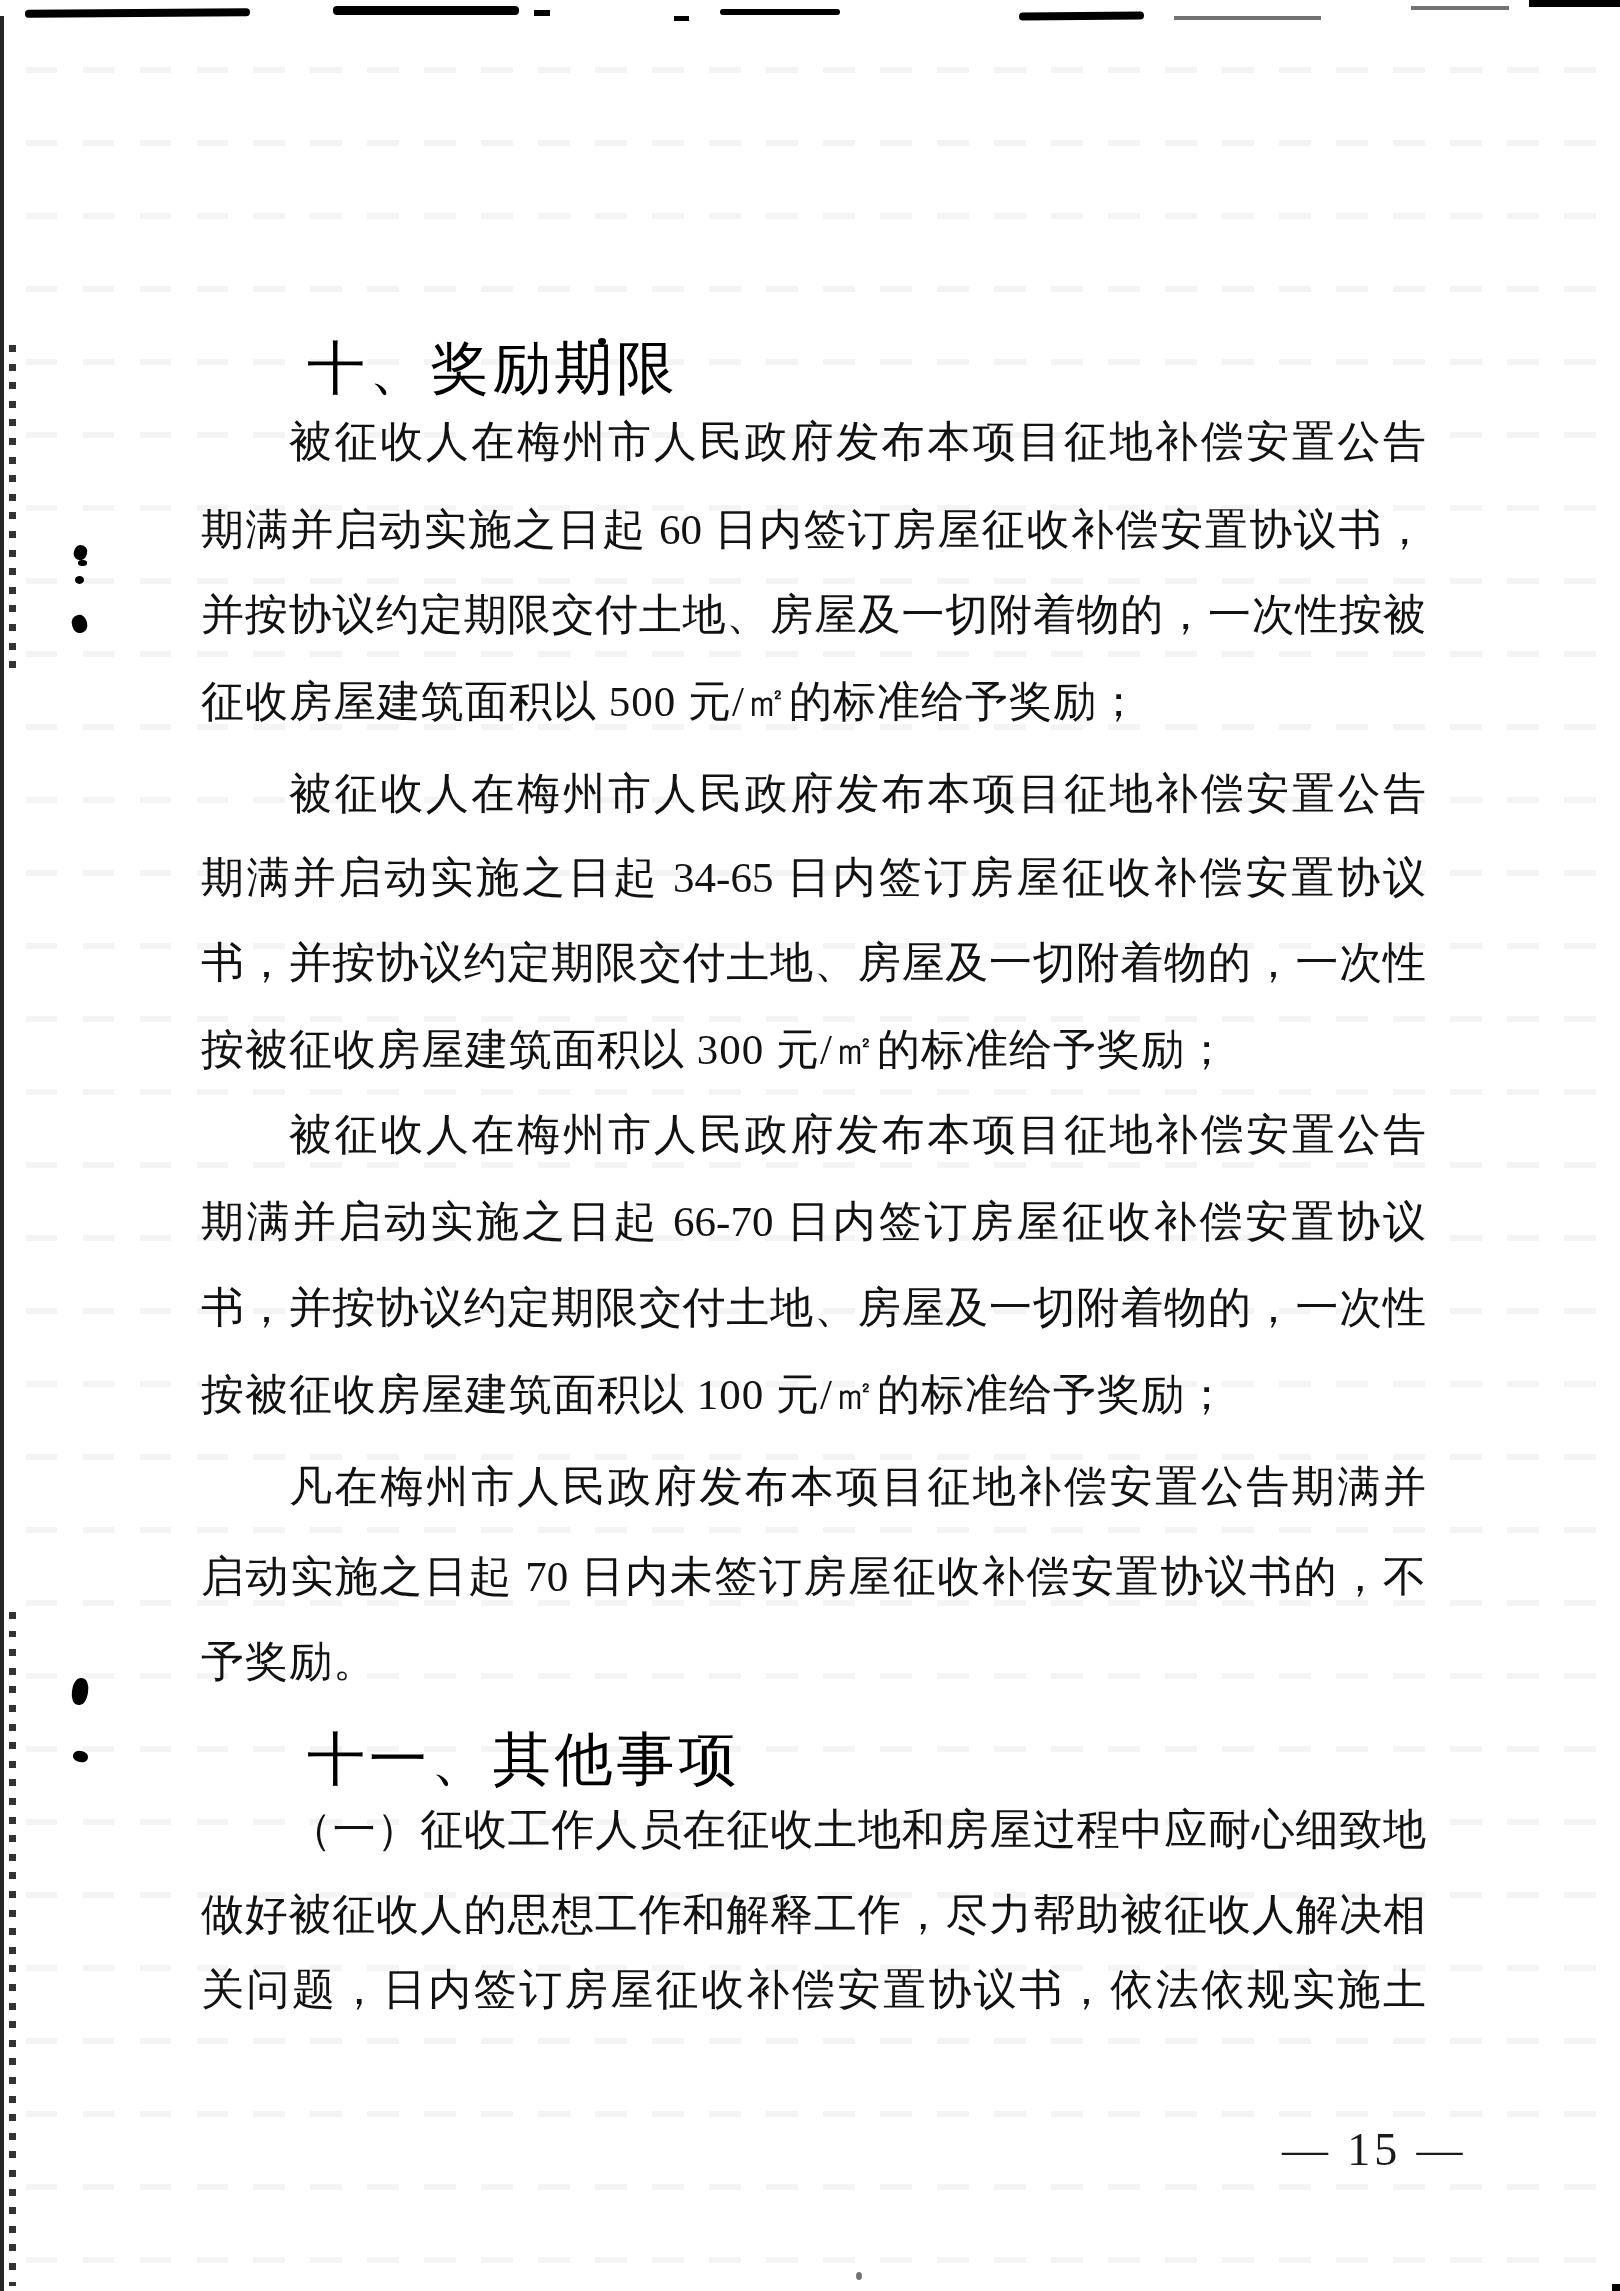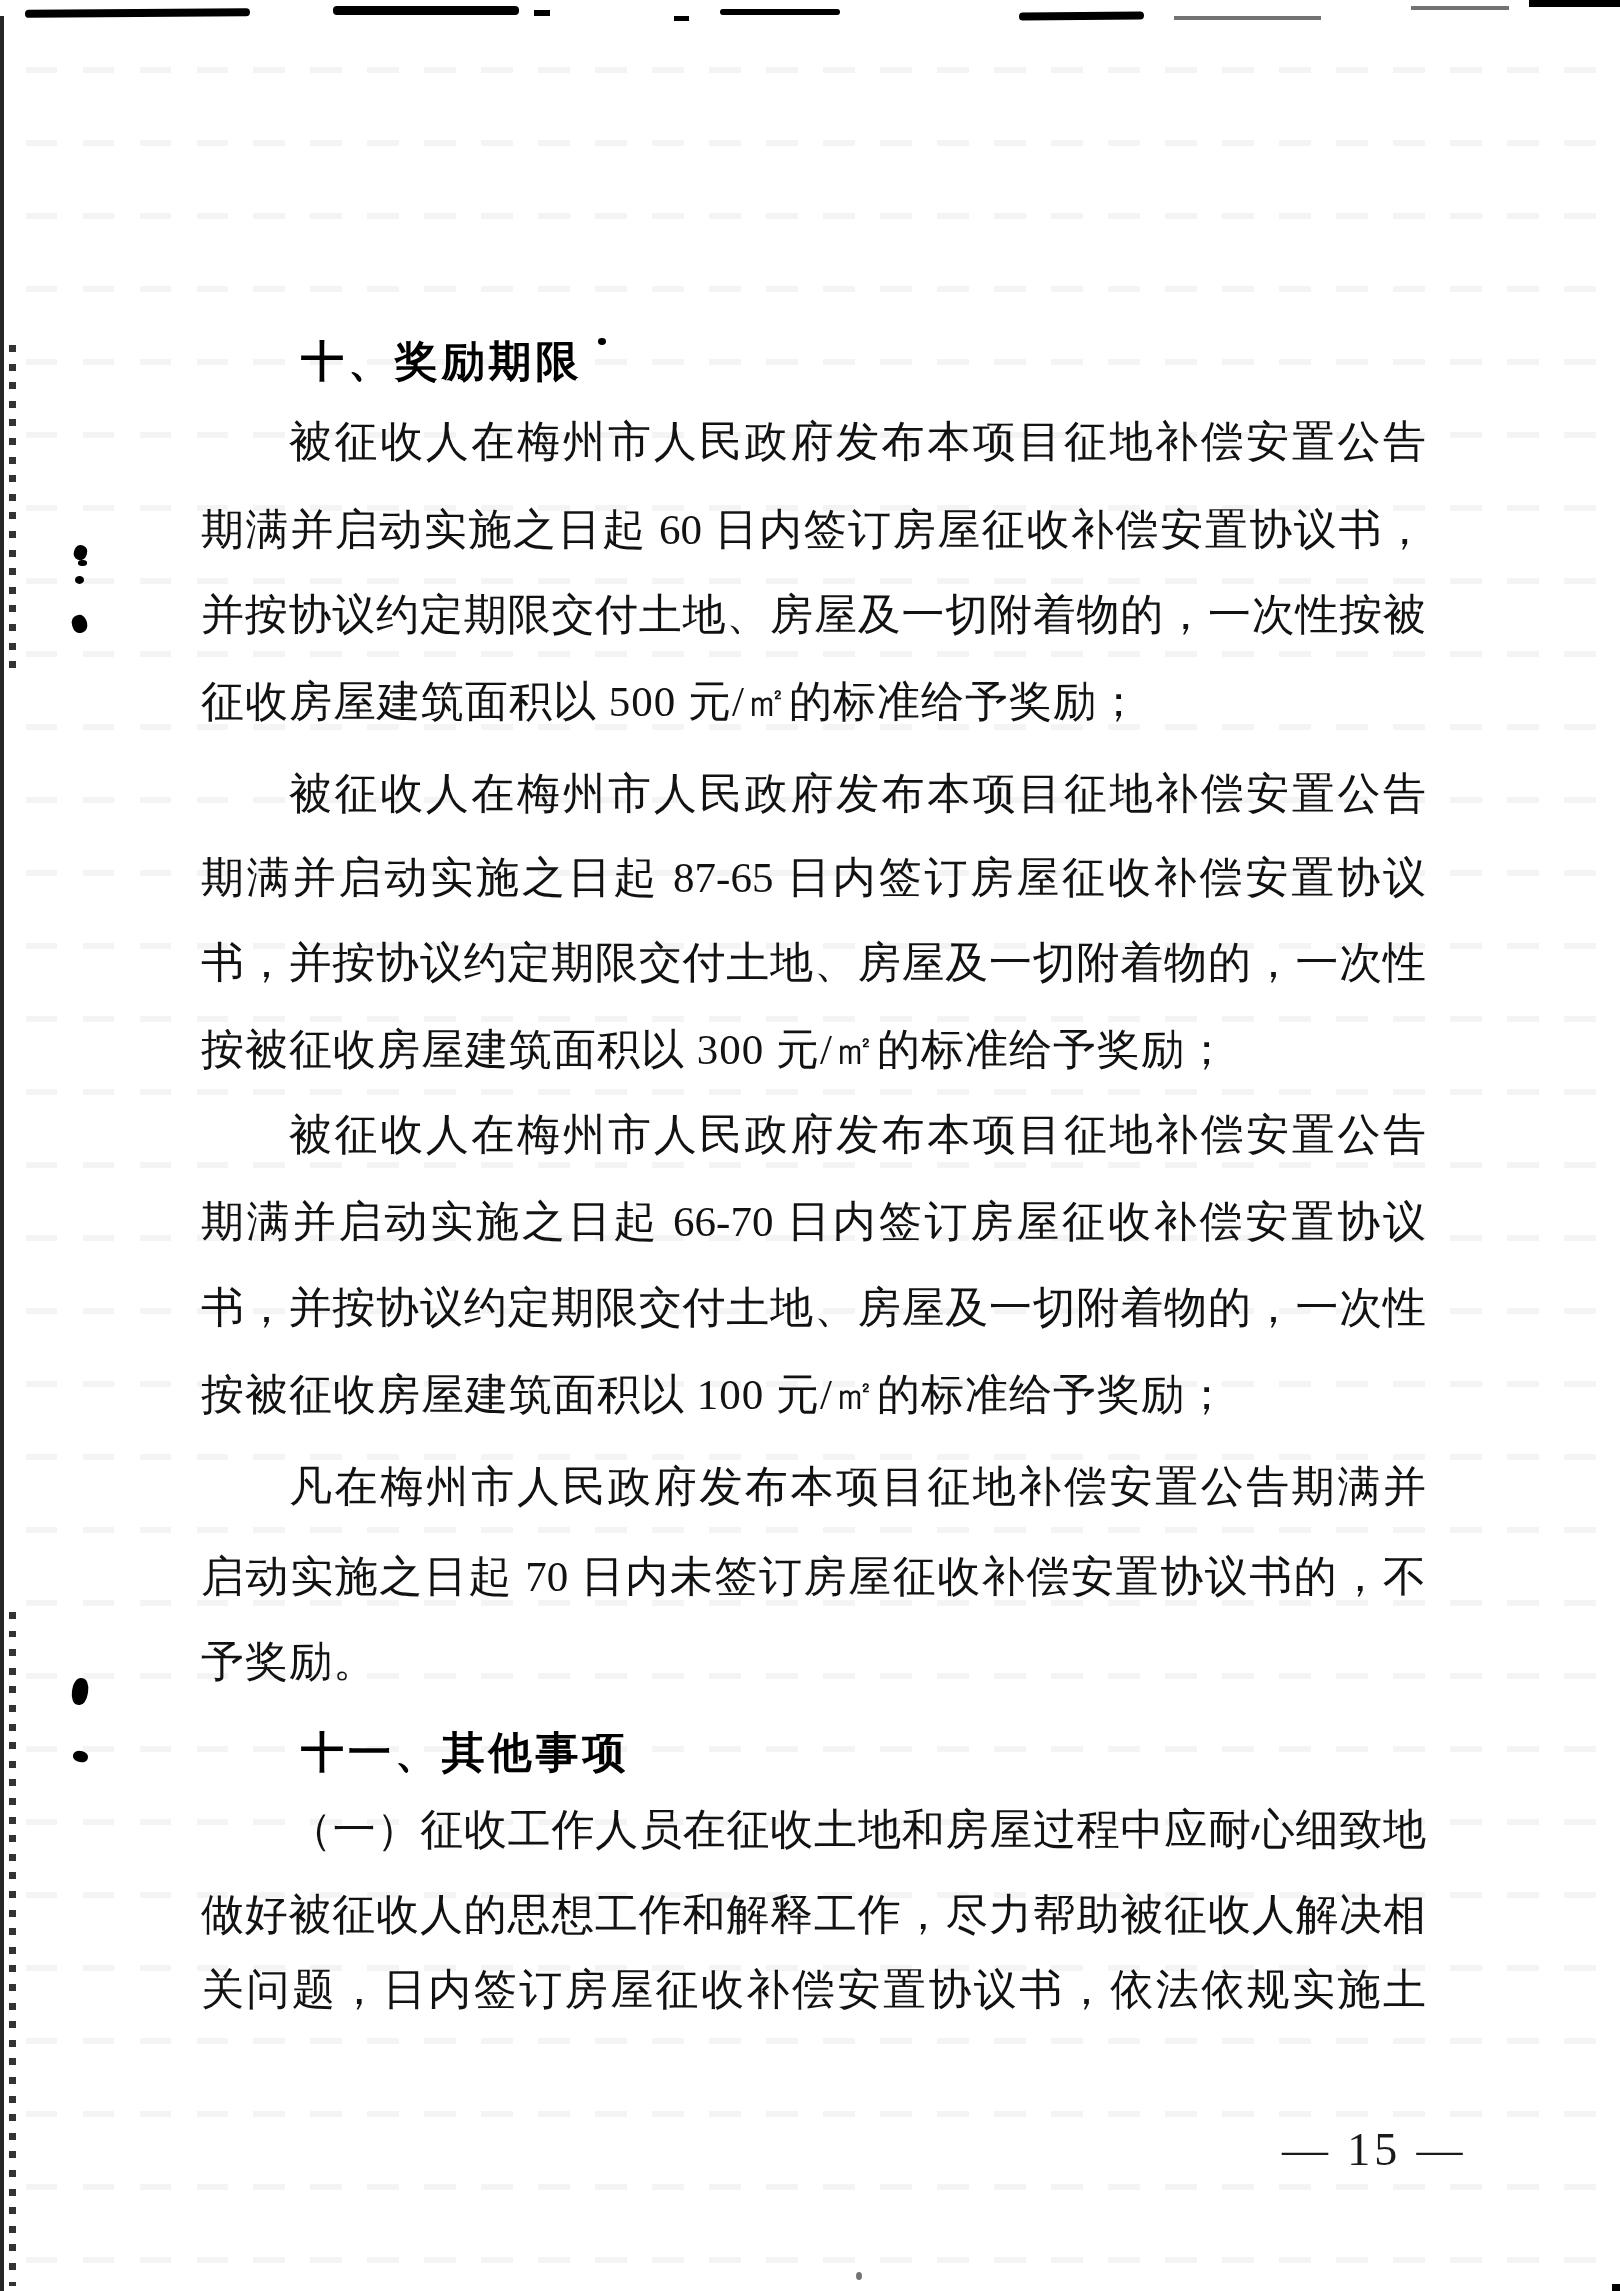--- a/index.html
+++ b/index.html
@@ -32,24 +32,24 @@
     text-align:justify;
     text-align-last:justify;
     letter-spacing:0;
   }
   .ind { left:289px; }
   .ind.fill { width:1137px; }
   
   .hd {
     position:absolute;
     left:289px;
-    margin:12px;
+    margin:18px;
     font-family:"Liberation Sans","DejaVu Sans",sans-serif;
-    font-weight:700;
-    font-size:43px;
+    font-weight:400;
+    font-size:58px;
     line-height:53px;
     letter-spacing:3.9px;
     color:#000;
   }
   .pageno {
     position:absolute;
     left:1282px; top:2123px;
     font-size:46px;
     letter-spacing:3.9px;
     color:#1a1a1a;
@@ -95,21 +95,21 @@
   <div class="art" style="left:1612px;top:2284px;width:7.8px;height:7.8px"></div>
 
   <h2 class="hd" style="top:323px">十、奖励期限</h2>
 
   <div class="ln ind fill" style="top:415px">被征收人在梅州市人民政府发布本项目征地补偿安置公告</div>
   <div class="ln fill" style="top:503px">期满并启动实施之日起 60 日内签订房屋征收补偿安置协议书，</div>
   <div class="ln fill" style="top:588px">并按协议约定期限交付土地、房屋及一切附着物的，一次性按被</div>
   <div class="ln" style="top:675px">征收房屋建筑面积以 500 元/㎡的标准给予奖励；</div>
 
   <div class="ln ind fill" style="top:767px">被征收人在梅州市人民政府发布本项目征地补偿安置公告</div>
-  <div class="ln fill" style="top:851px">期满并启动实施之日起 87-65 日内签订房屋征收补偿安置协议</div>
+  <div class="ln fill" style="top:851px">期满并启动实施之日起 34-65 日内签订房屋征收补偿安置协议</div>
   <div class="ln fill" style="top:936px">书，并按协议约定期限交付土地、房屋及一切附着物的，一次性</div>
   <div class="ln" style="top:1023px">按被征收房屋建筑面积以 300 元/㎡的标准给予奖励；</div>
 
   <div class="ln ind fill" style="top:1108px">被征收人在梅州市人民政府发布本项目征地补偿安置公告</div>
   <div class="ln fill" style="top:1195px">期满并启动实施之日起 66-70 日内签订房屋征收补偿安置协议</div>
   <div class="ln fill" style="top:1281px">书，并按协议约定期限交付土地、房屋及一切附着物的，一次性</div>
   <div class="ln" style="top:1368px">按被征收房屋建筑面积以 100 元/㎡的标准给予奖励；</div>
 
   <div class="ln ind fill" style="top:1460px">凡在梅州市人民政府发布本项目征地补偿安置公告期满并</div>
   <div class="ln fill" style="top:1550px">启动实施之日起 70 日内未签订房屋征收补偿安置协议书的，不</div>

